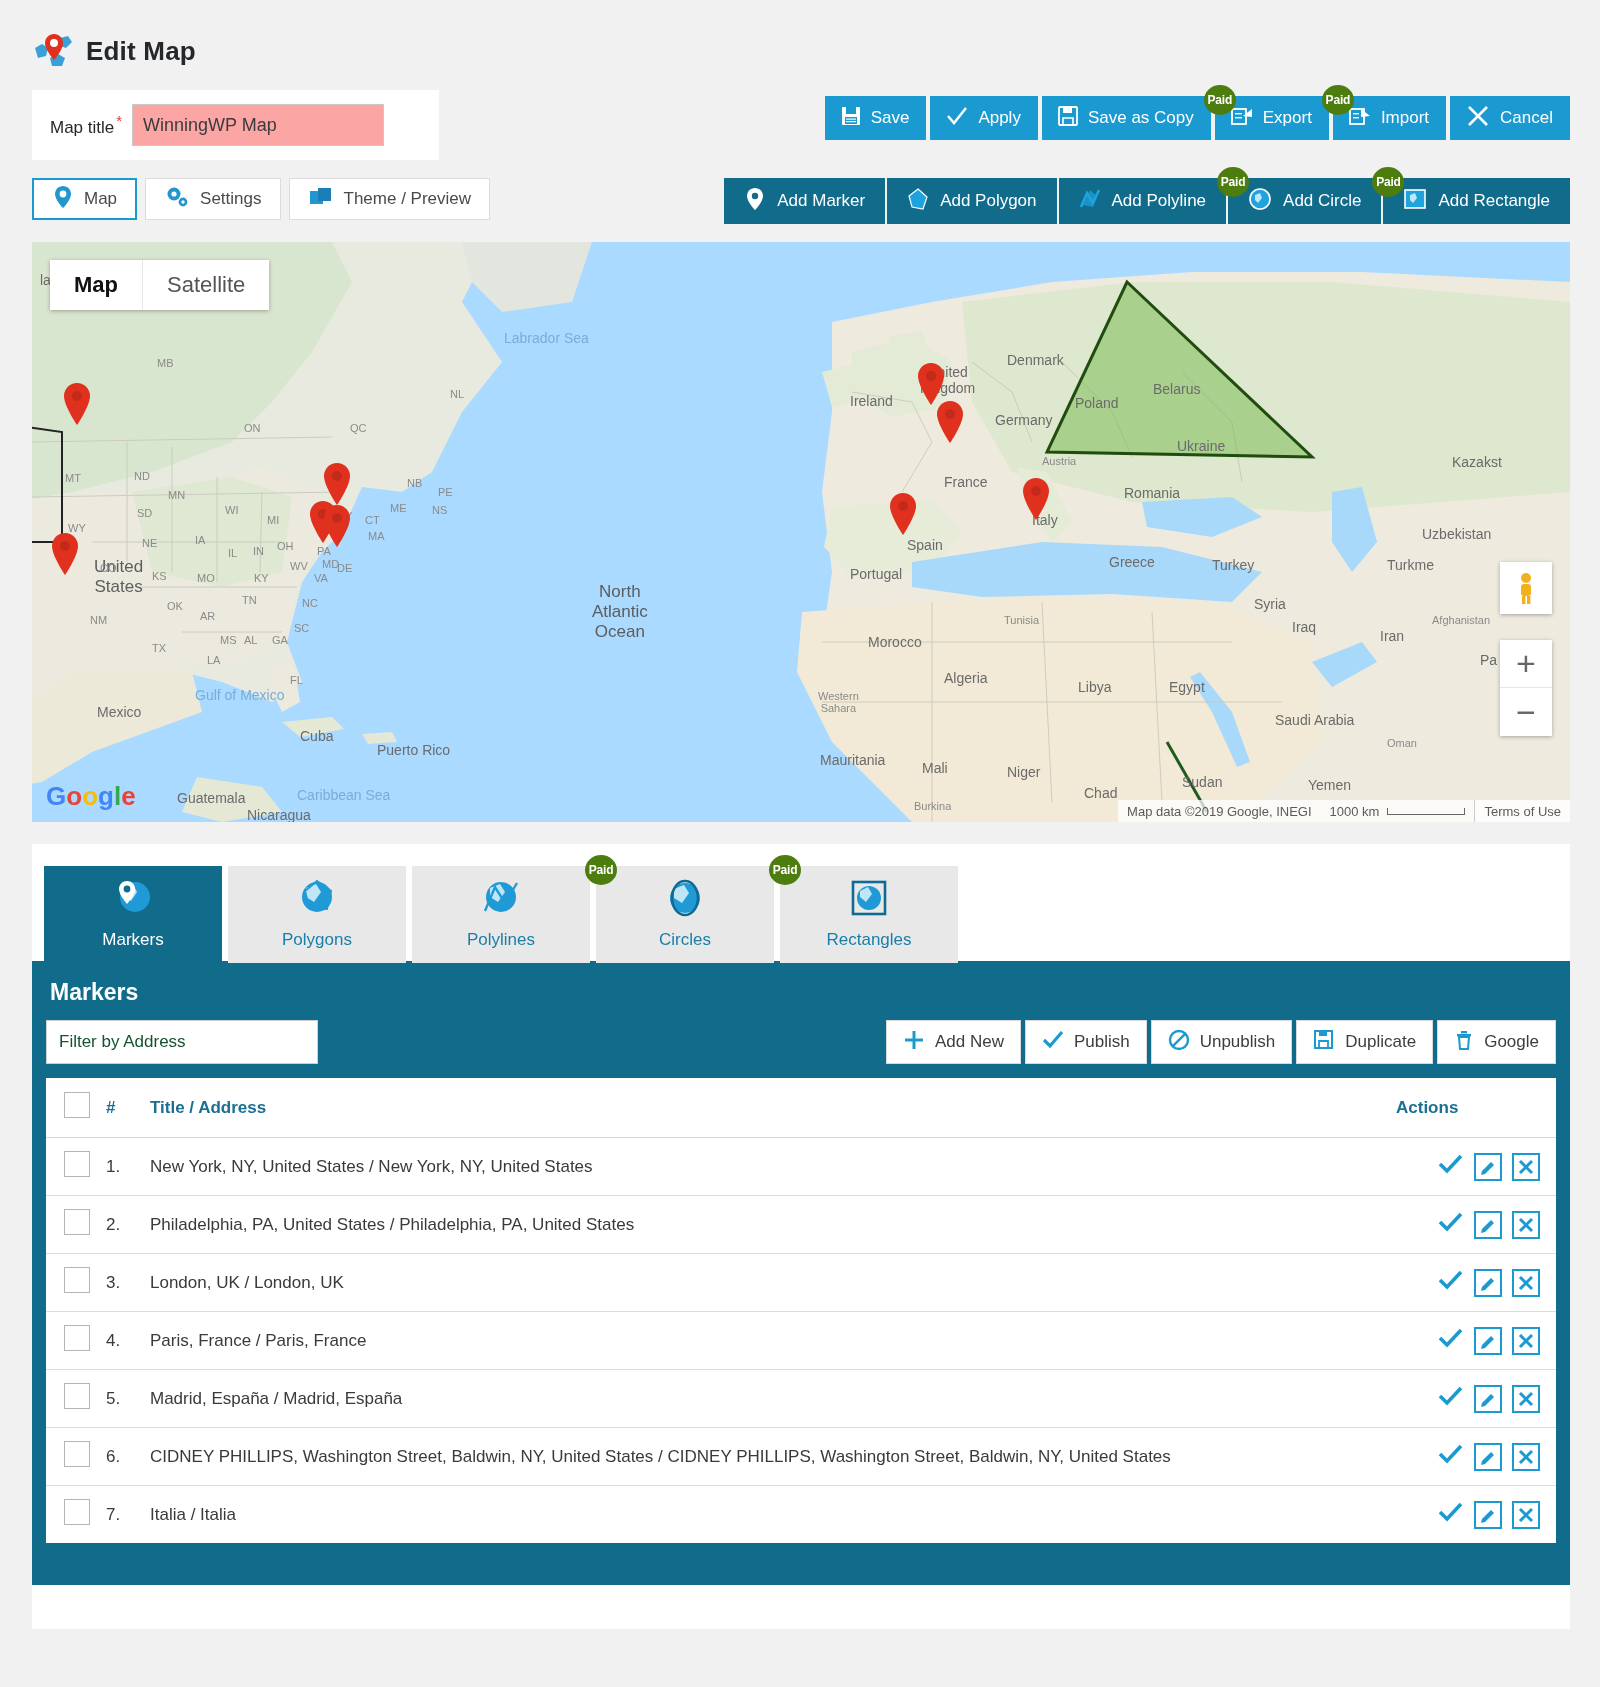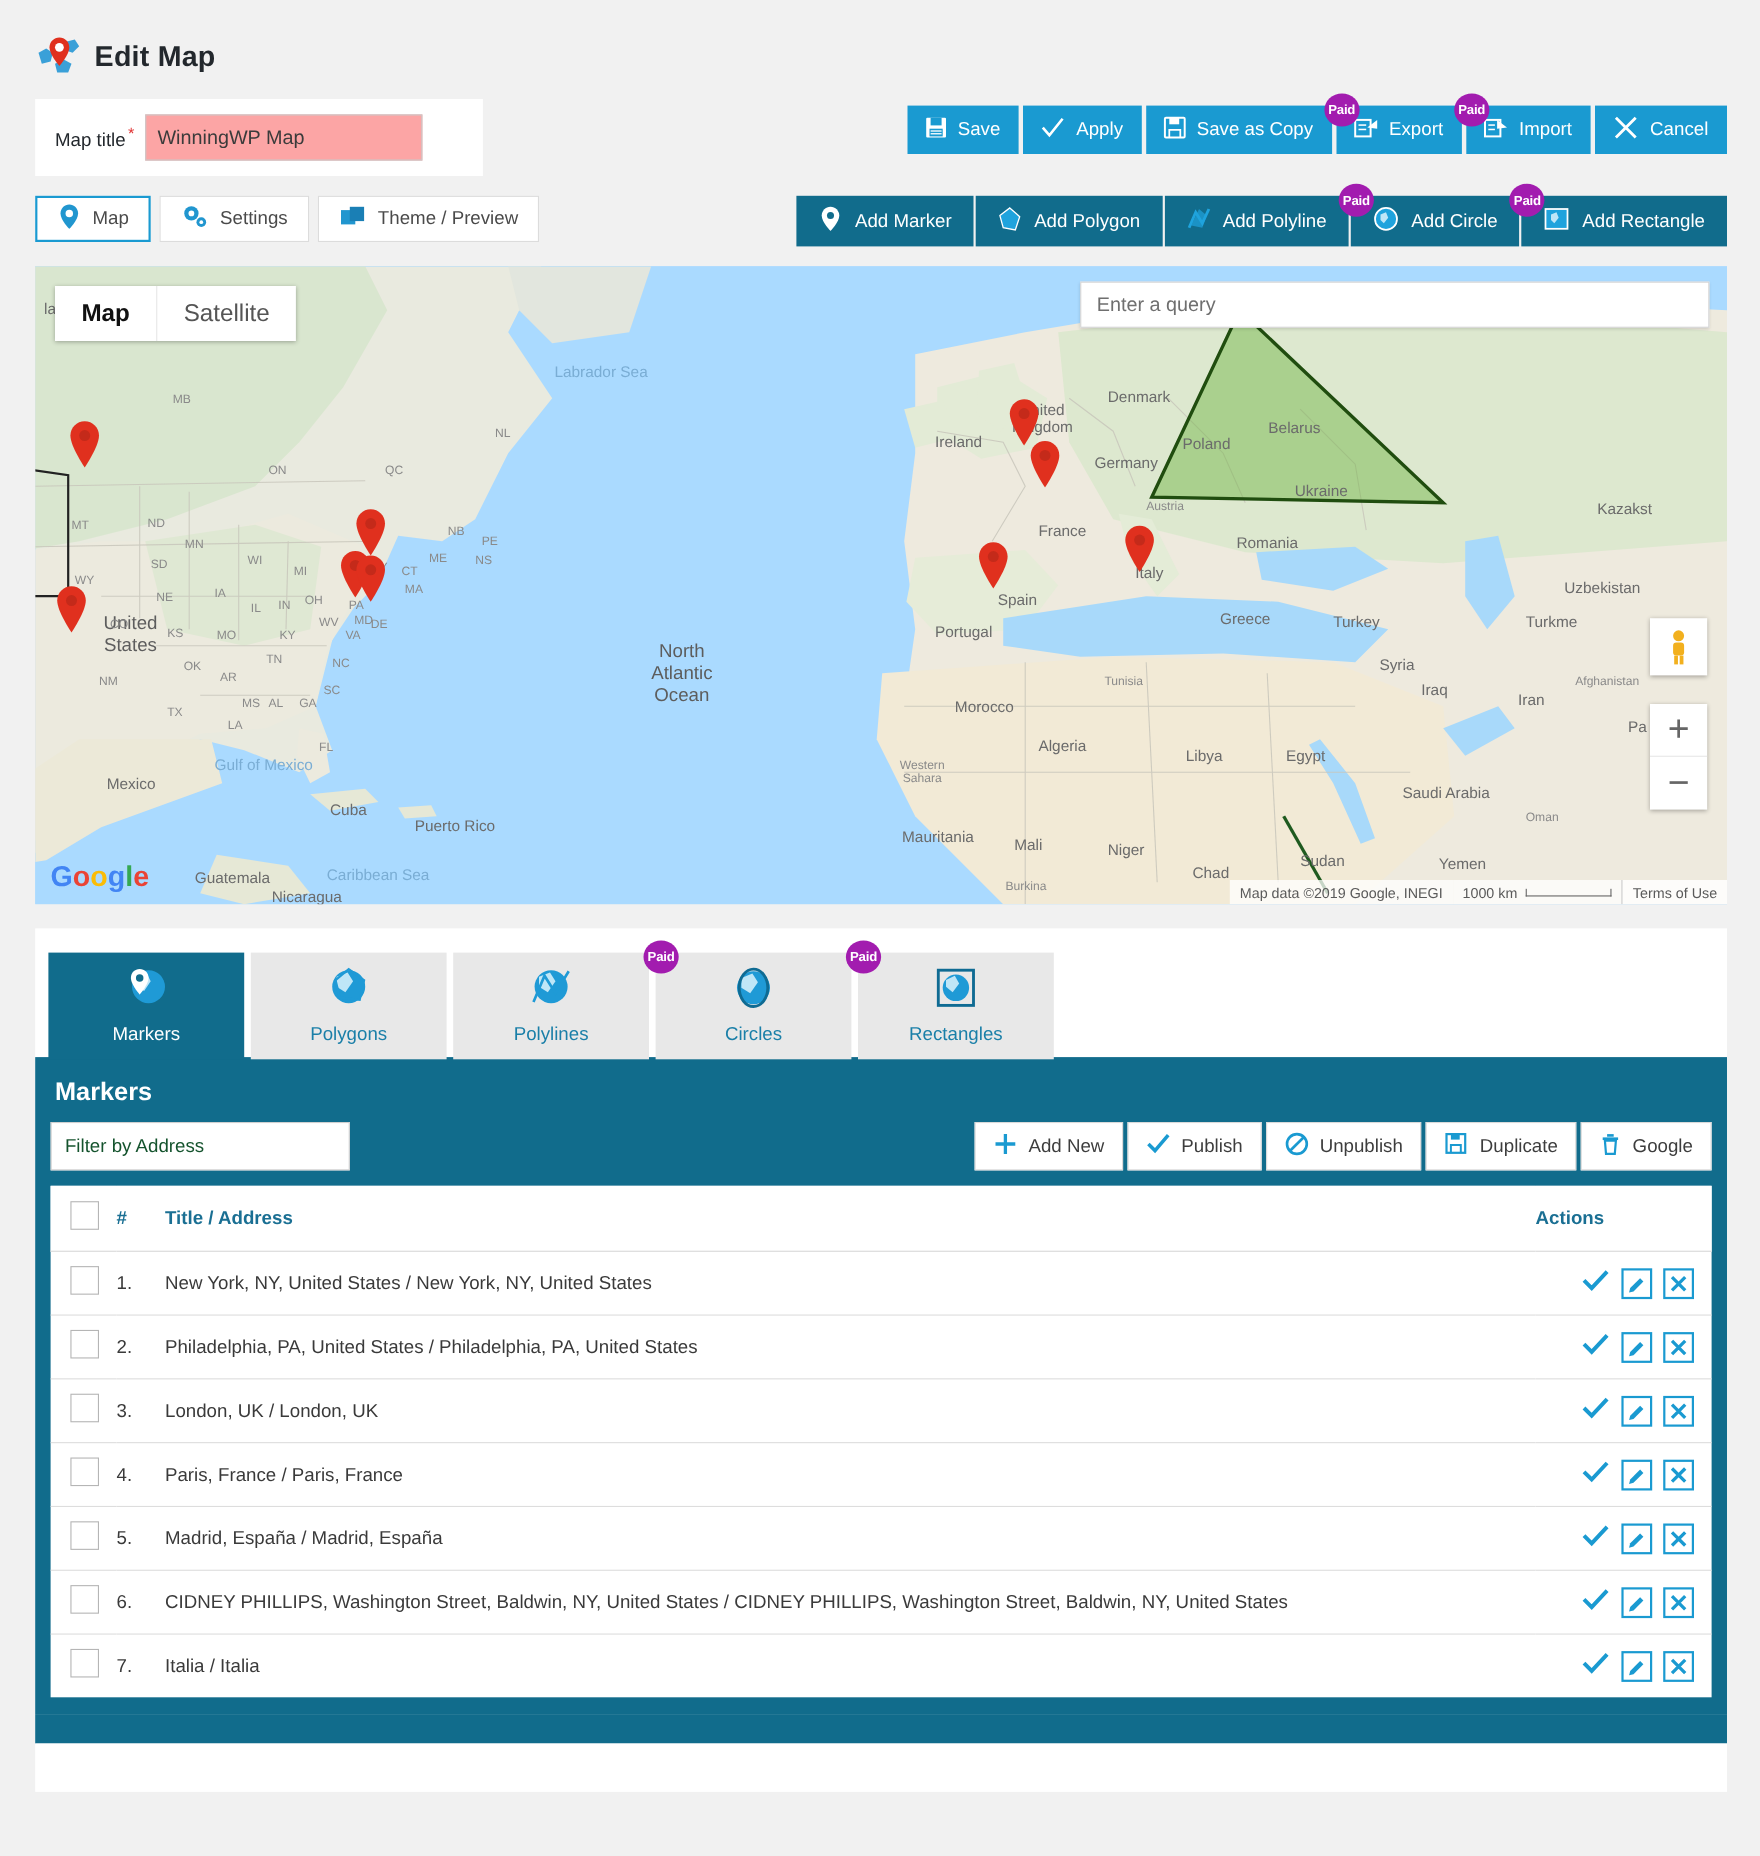--- a/index.html
+++ b/index.html
@@ -33,21 +33,21 @@
   
   .topbtns { display:flex; gap:4px; margin-top:6px; }
   .btn-prim {
     position:relative; background:#1a9ad1; color:#fff; border:none; height:44px;
     padding:0 17px 0 15px; display:flex; align-items:center; gap:9px;
     font-size:17px; font-family:"Liberation Sans", sans-serif; cursor:pointer;
   }
   .btn-prim svg { flex:0 0 auto; }
   .paid-badge {
     position:absolute; left:-11px; top:-11px; width:32px; height:30px; border-radius:50%;
-    background:#a21caf; color:#fff; font-size:12px; font-weight:bold;
+    background:#4d7c0f; color:#fff; font-size:12px; font-weight:bold;
     display:flex; align-items:center; justify-content:center; letter-spacing:-.2px;
     z-index:3;
   }
 
   
   .row2 { display:flex; align-items:flex-start; justify-content:space-between; padding:18px 30px 0 32px; }
   .viewtabs { display:flex; gap:8px; }
   .viewtab {
     background:#fff; border:1px solid #dcdcdc; height:42px; display:flex; align-items:center;
     gap:10px; padding:0 18px; font-size:17px; color:#4a4a4a; cursor:pointer;
@@ -542,23 +542,20 @@
         <path d="M15 1 C22.2 1 28 6.8 28 14 C28 24 15 43 15 43 C15 43 2 24 2 14 C2 6.8 7.8 1 15 1 Z" fill="#e0301e"></path>
         <circle cx="15" cy="14" r="5" fill="#c42a1a"></circle>
       </svg>
     </div>
 
   <div class="maptype">
     <div class="sel">Map</div>
     <div>Satellite</div>
   </div>
 
-  <div class="queryfield">
-    <span>Enter a query</span>
-  </div>
 
   <div class="pegman">
     <svg width="30" height="34" viewBox="0 0 30 34">
         <circle cx="15" cy="7" r="5" fill="#f2b01e"></circle>
         <rect x="10" y="13" width="10" height="12" rx="3" fill="#f2b01e"></rect>
         <rect x="11" y="25" width="3.4" height="8" fill="#f2b01e"></rect>
         <rect x="16" y="25" width="3.4" height="8" fill="#f2b01e"></rect>
       </svg>
   </div>
 

